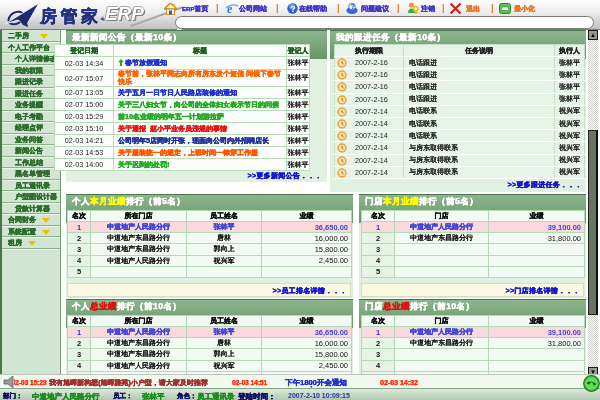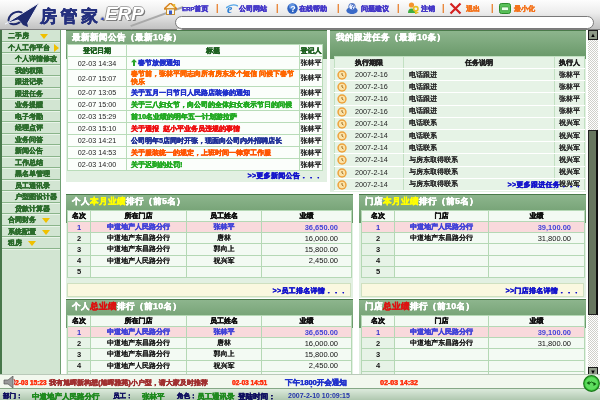--- a/index.html
+++ b/index.html
@@ -31,21 +31,21 @@
 #newstb td.t{font-weight:bold;padding-left:4px}
 #newstb td.p{font-size:7px;color:#222;text-align:center}
 
 #tasktb td{border:1px solid #c2e0c2;border-bottom:1px solid #fff;background:#e6f3e6;font-size:7px;color:#222}
 #tasktb td.d{font-size:7.2px;padding-left:20px}
 #tasktb td.s{padding-left:5px}
 #tasktb td.p{text-align:center}
 
 .rank td{border:1px solid #b5d8b5;background:#f3faf3;font-size:7px;color:#111;text-align:center}
 .rank td.n{background:#e7f3e7;font-weight:bold;font-size:7.5px}
-.rank td.v{text-align:right;padding-right:13px;font-size:7.5px}
+.rank td.v{text-align:right;padding-right:3px;font-size:7.5px}
 .rank tr.pk td{background:#f9d9dc;color:#4444d8;font-weight:bold}
 .rank tr.pk td.n{color:#3333cc}
 .link{font-size:7px;font-weight:bold;color:#1515cc;text-align:right;letter-spacing:.3px}
 .cream{background:#faf8e0;border:1px solid #cfe0c0}
 
 #marq{left:0;top:374px;width:600px;height:14px;background:#f2f8ee;border-top:1px solid #b9c9b9}
 #marq span{position:absolute;top:3px;white-space:nowrap}
 #status{left:0;top:388px;width:600px;height:12px;background:linear-gradient(180deg,#dceadc,#b0c8b0);border-top:1px solid #86a886;font-size:7px;font-weight:bold;white-space:nowrap}
 #status b,#status i,#status em{position:absolute;top:2.5px;white-space:nowrap}#status b{color:#101060;font-size:6.5px}#status i{font-style:normal;color:#1f8a1f;font-size:7.5px}#status em{font-style:normal;color:#2233aa;font-size:7px;font-weight:bold}
 
@@ -129,21 +129,21 @@
 <div class="srow"><span class="tx2">员工通讯录</span></div>
 <div class="srow"><span class="tx2">户型图设计器</span></div>
 <div class="srow"><span class="tx2">贷款计算器</span></div>
 <div class="srow"><span class="tx1">合同财务</span><span class="tri-d" style="left:40px"></span></div>
 <div class="srow"><span class="tx1">系统配置</span><span class="tri-d" style="left:40px"></span></div>
 <div class="srow"><span class="tx1">租房</span><span class="tri-d" style="left:26px"></span></div>
 </div>
 <div class="abs pbody" style="left:66px;top:30px;width:261px;height:152px">
 <div class="ptitle">最新新闻公告（最新10条）</div>
 </div>
-<table id="newstb" class="abs" style="left:67px;top:44px;width:255px">
+<table id="newstb" class="abs" style="left:54px;top:44px;width:255px">
 <colgroup>
       <col style="width:59px">
       <col style="width:173px">
       <col style="width:23px">
     </colgroup>
 <tbody>
       <tr class="th" style="height:12px">
         <td>登记日期</td>
         <td>标题</td>
         <td>登记人</td>
@@ -194,21 +194,21 @@
         <td class="d">02-03 14:00</td>
         <td class="t" style="color:#22aa22;line-height:8px">关于迟到的处罚!</td>
         <td class="p">张林平</td>
       </tr>
 </tbody>
   </table>
 <div class="abs link" style="left:180px;top:171px;width:142px">&gt;&gt;更多新闻公告．．．</div>
 <div class="abs pbody" style="left:330px;top:30px;width:256px;height:162px">
 <div class="ptitle">我的跟进任务（最新10条）</div>
 </div>
-<table id="tasktb" class="abs" style="left:334px;top:56px;width:250px">
+<table id="tasktb" class="abs" style="left:334px;top:44px;width:250px">
 <colgroup>
       <col style="width:69px">
       <col style="width:151px">
       <col style="width:30px">
     </colgroup>
 <tbody>
       <tr class="th" style="height:12px">
         <td>执行期限</td>
         <td>任务说明</td>
         <td>执行人</td>

